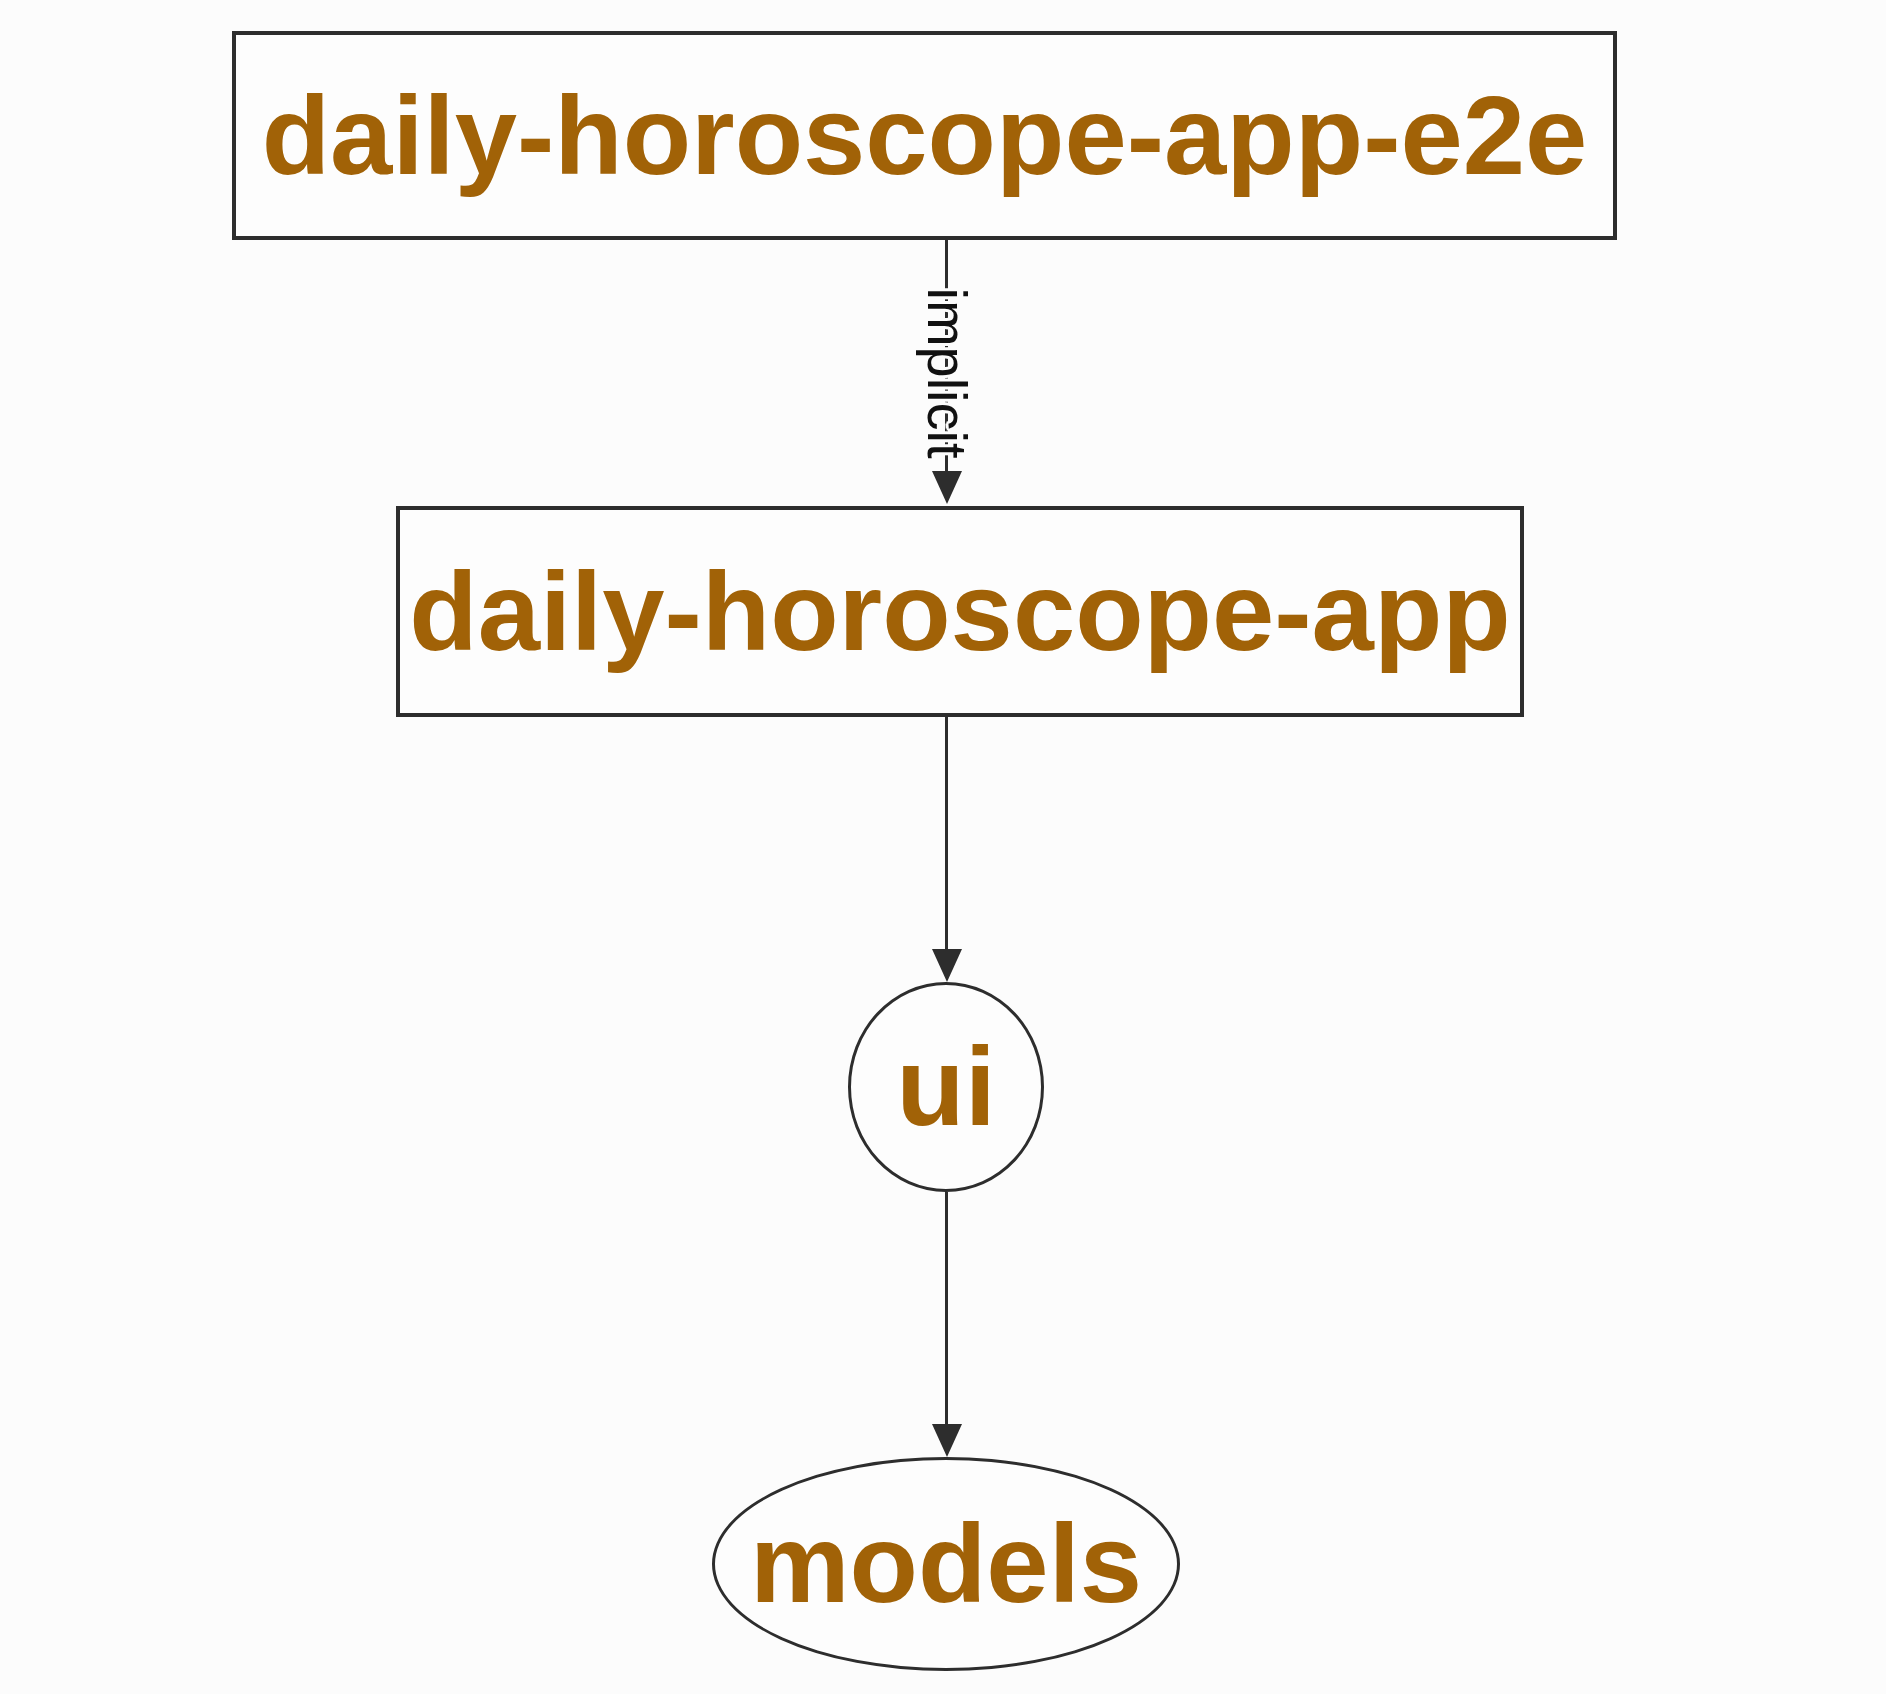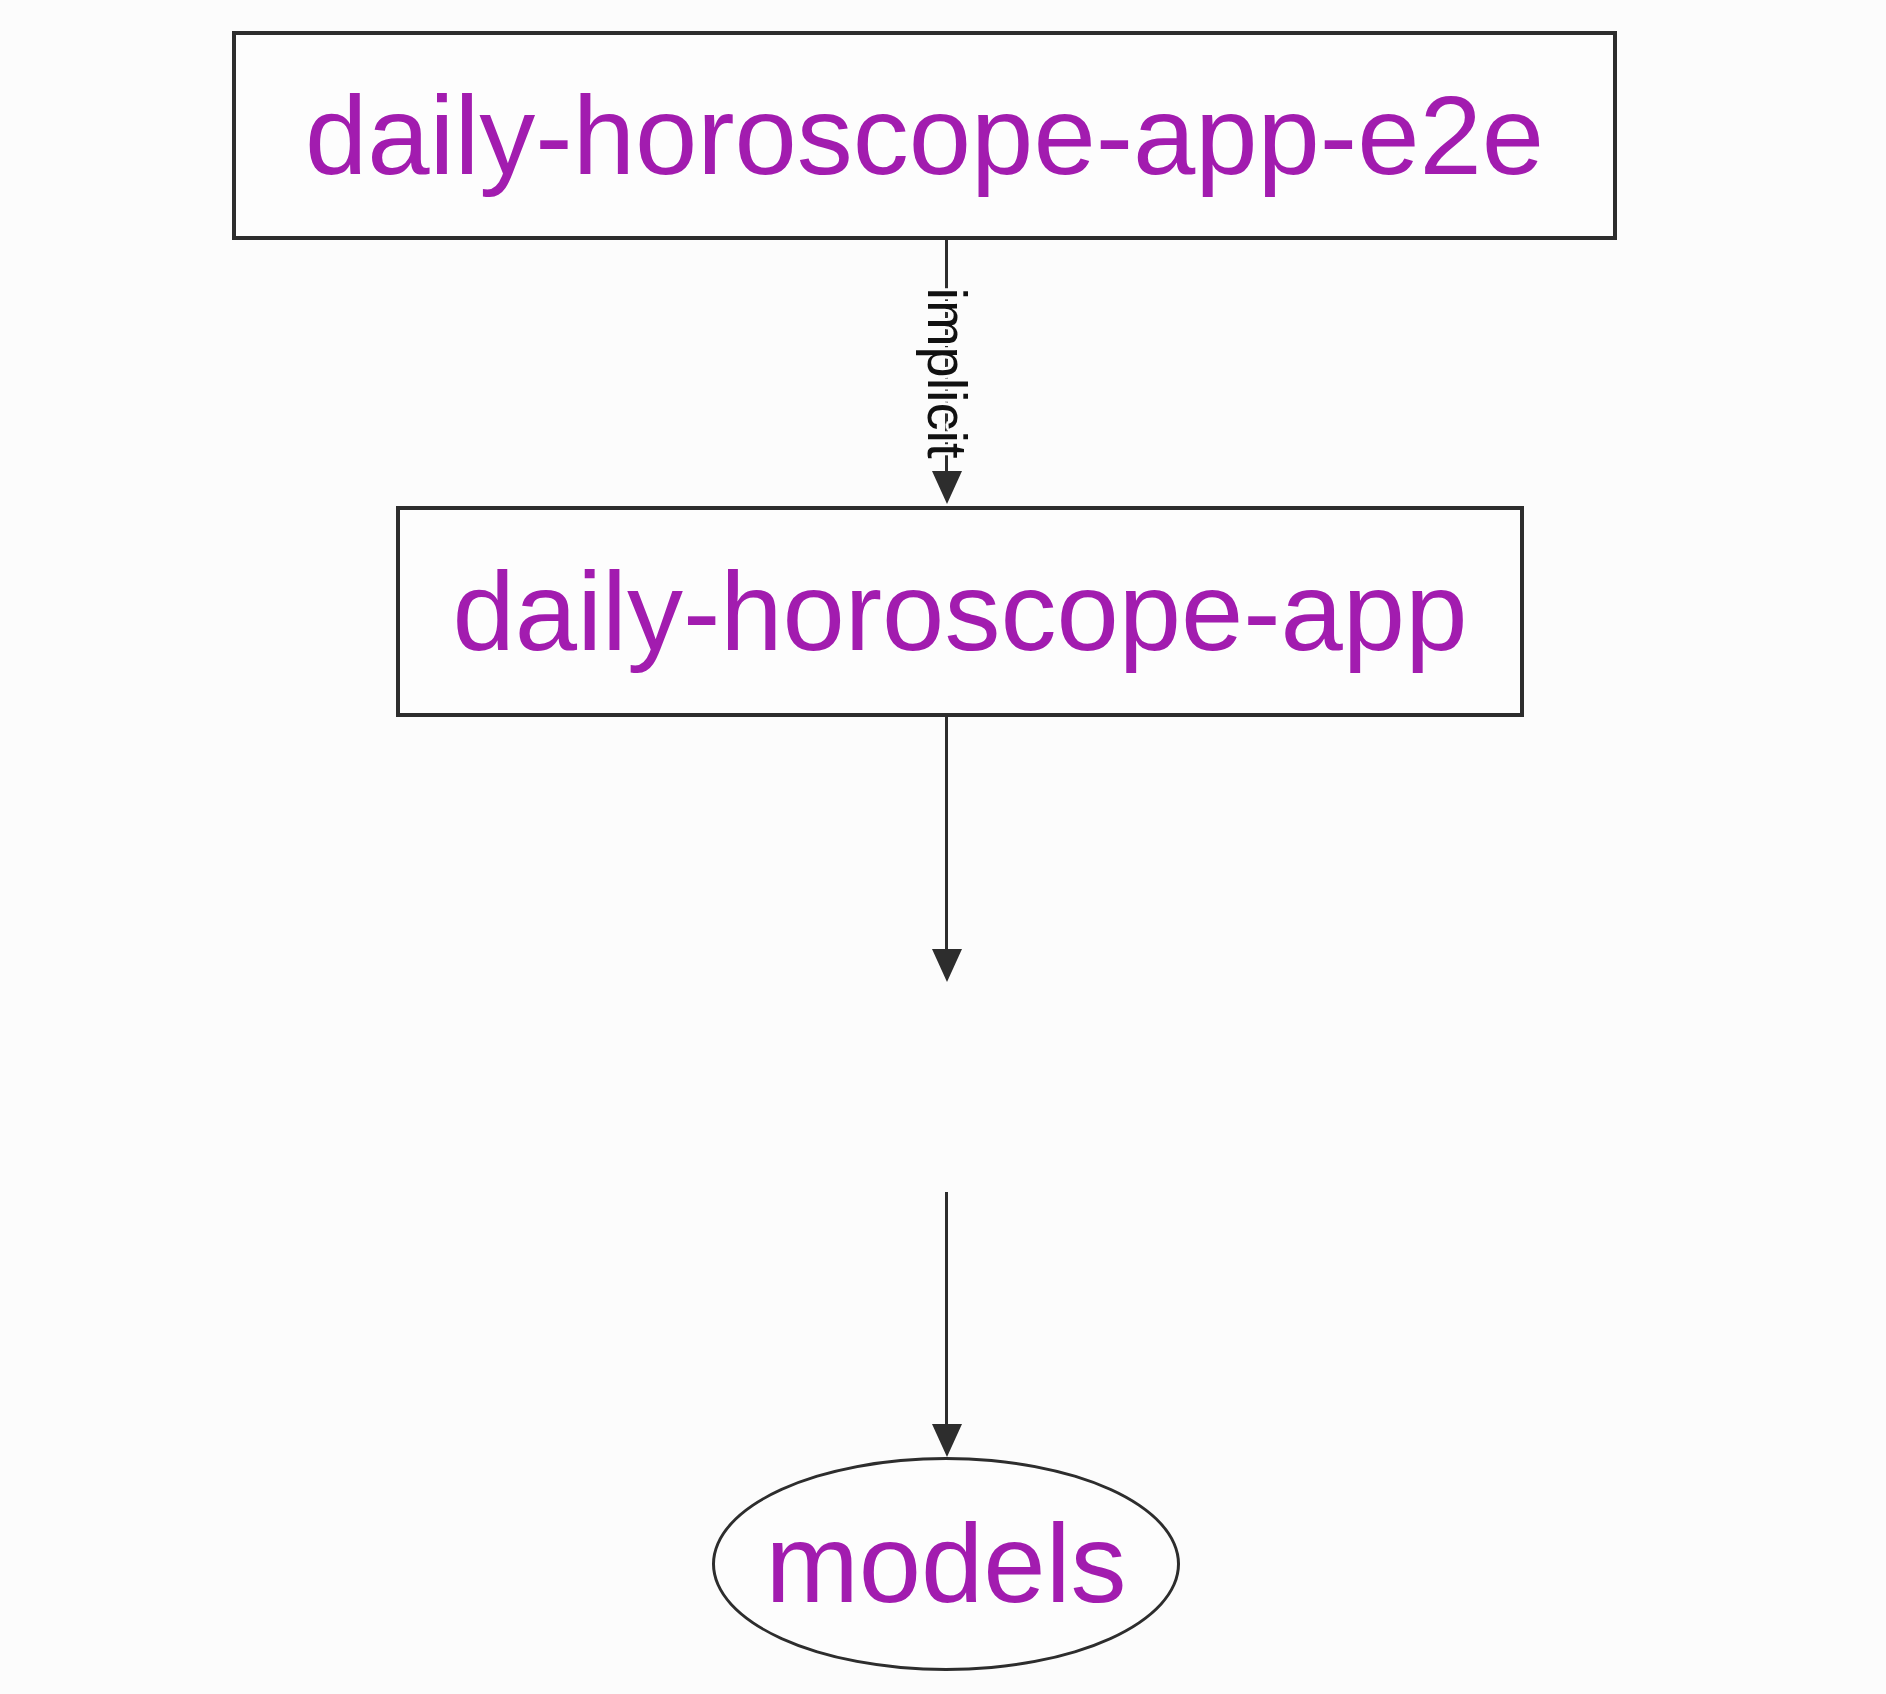--- a/index.html
+++ b/index.html
@@ -29,21 +29,22 @@
   }
   .node.ellipse {
     border: 3px solid #2d2d2d;
     border-radius: 50%;
   }
   .node-label {
     font-size: 112px;
     line-height: 1;
     white-space: nowrap;
     letter-spacing: 0px;
-    color: #a21caf;
+    color: #a16207;
+    font-weight: bold;
   }
   .edge-line {
     position: absolute;
     width: 3px;
     background: #2d2d2d;
   }
   .arrowhead {
     position: absolute;
     width: 0;
     height: 0;
@@ -79,20 +80,23 @@
   <div class="arrowhead" style="left:932px; top:471px;"></div>
   <div class="edge-label" style="left:947px; top:373px;">implicit</div>
 
   <div class="node rect" style="left:396px; top:506px; width:1128px; height:211px;">
     <span class="node-label">daily-horoscope-app</span>
   </div>
 
   <div class="edge-line" style="left:945px; top:717px; height:232px;"></div>
   <div class="arrowhead" style="left:932px; top:949px;"></div>
 
+  <div class="node ellipse" style="left:848px; top:982px; width:196px; height:210px;">
+    <span class="node-label">ui</span>
+  </div>
 
   <div class="edge-line" style="left:945px; top:1192px; height:232px;"></div>
   <div class="arrowhead" style="left:932px; top:1424px;"></div>
 
   <div class="node ellipse" style="left:712px; top:1457px; width:468px; height:214px;text-align:right;">
     <span class="node-label">models</span>
   </div>
 
 </div>
 

